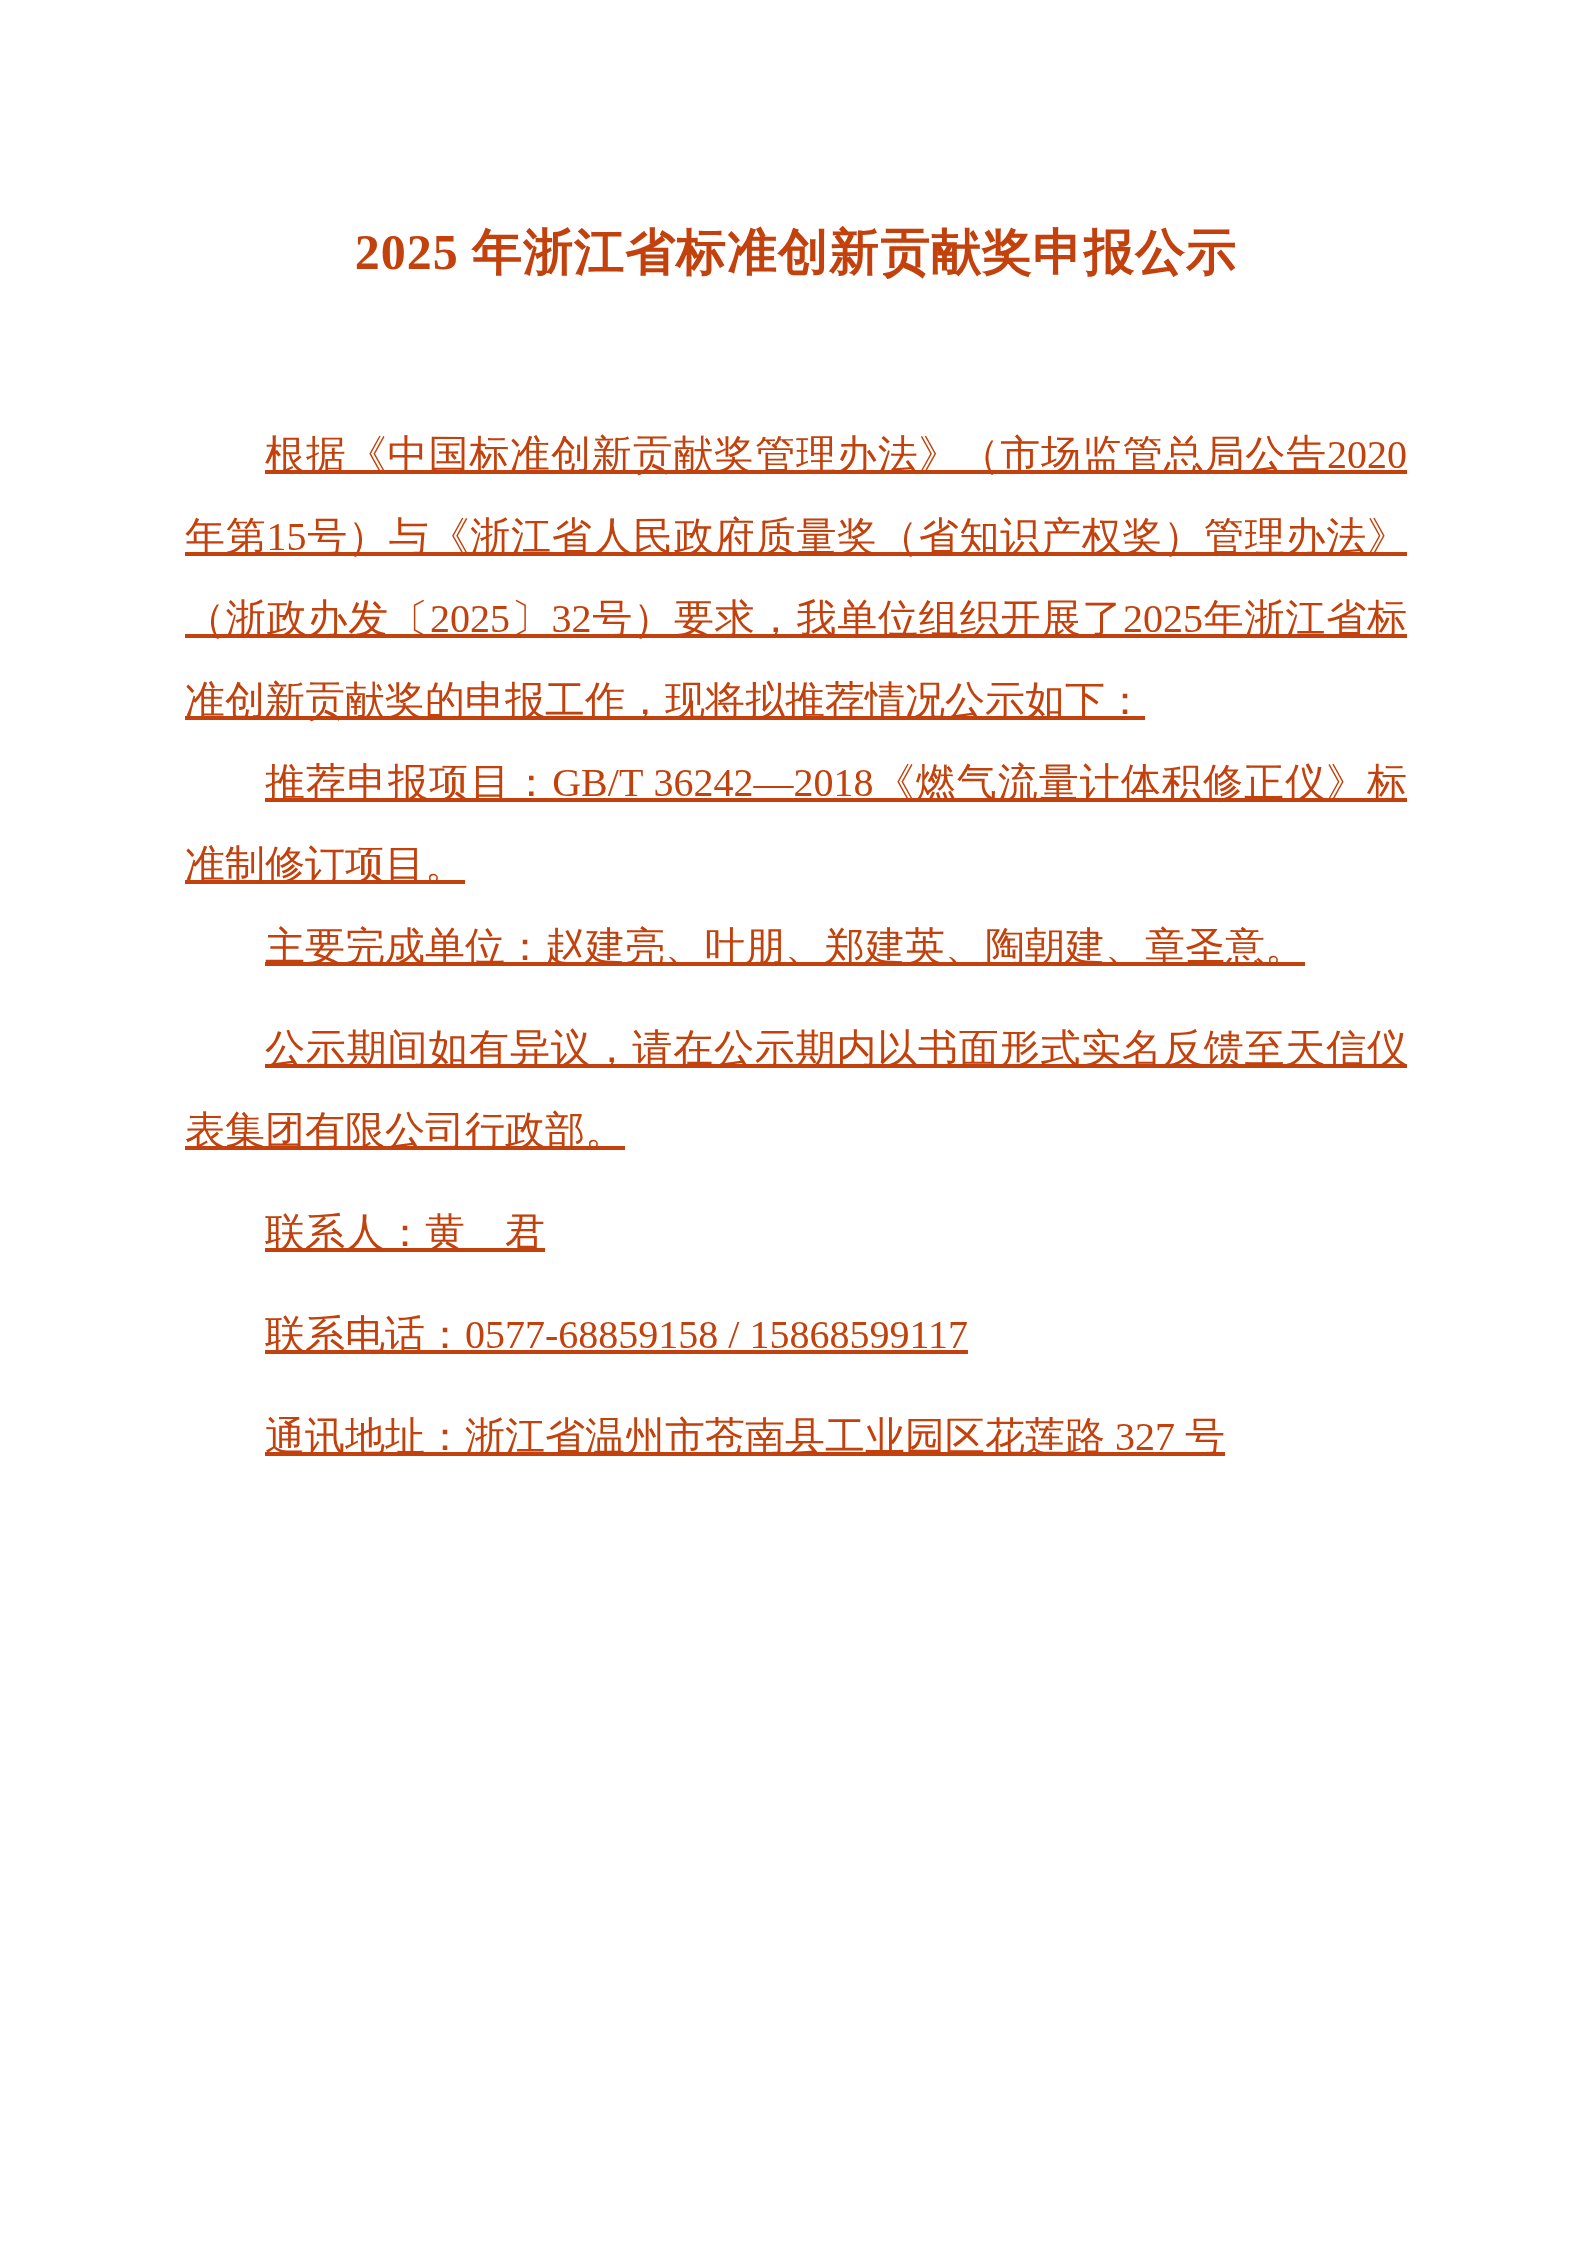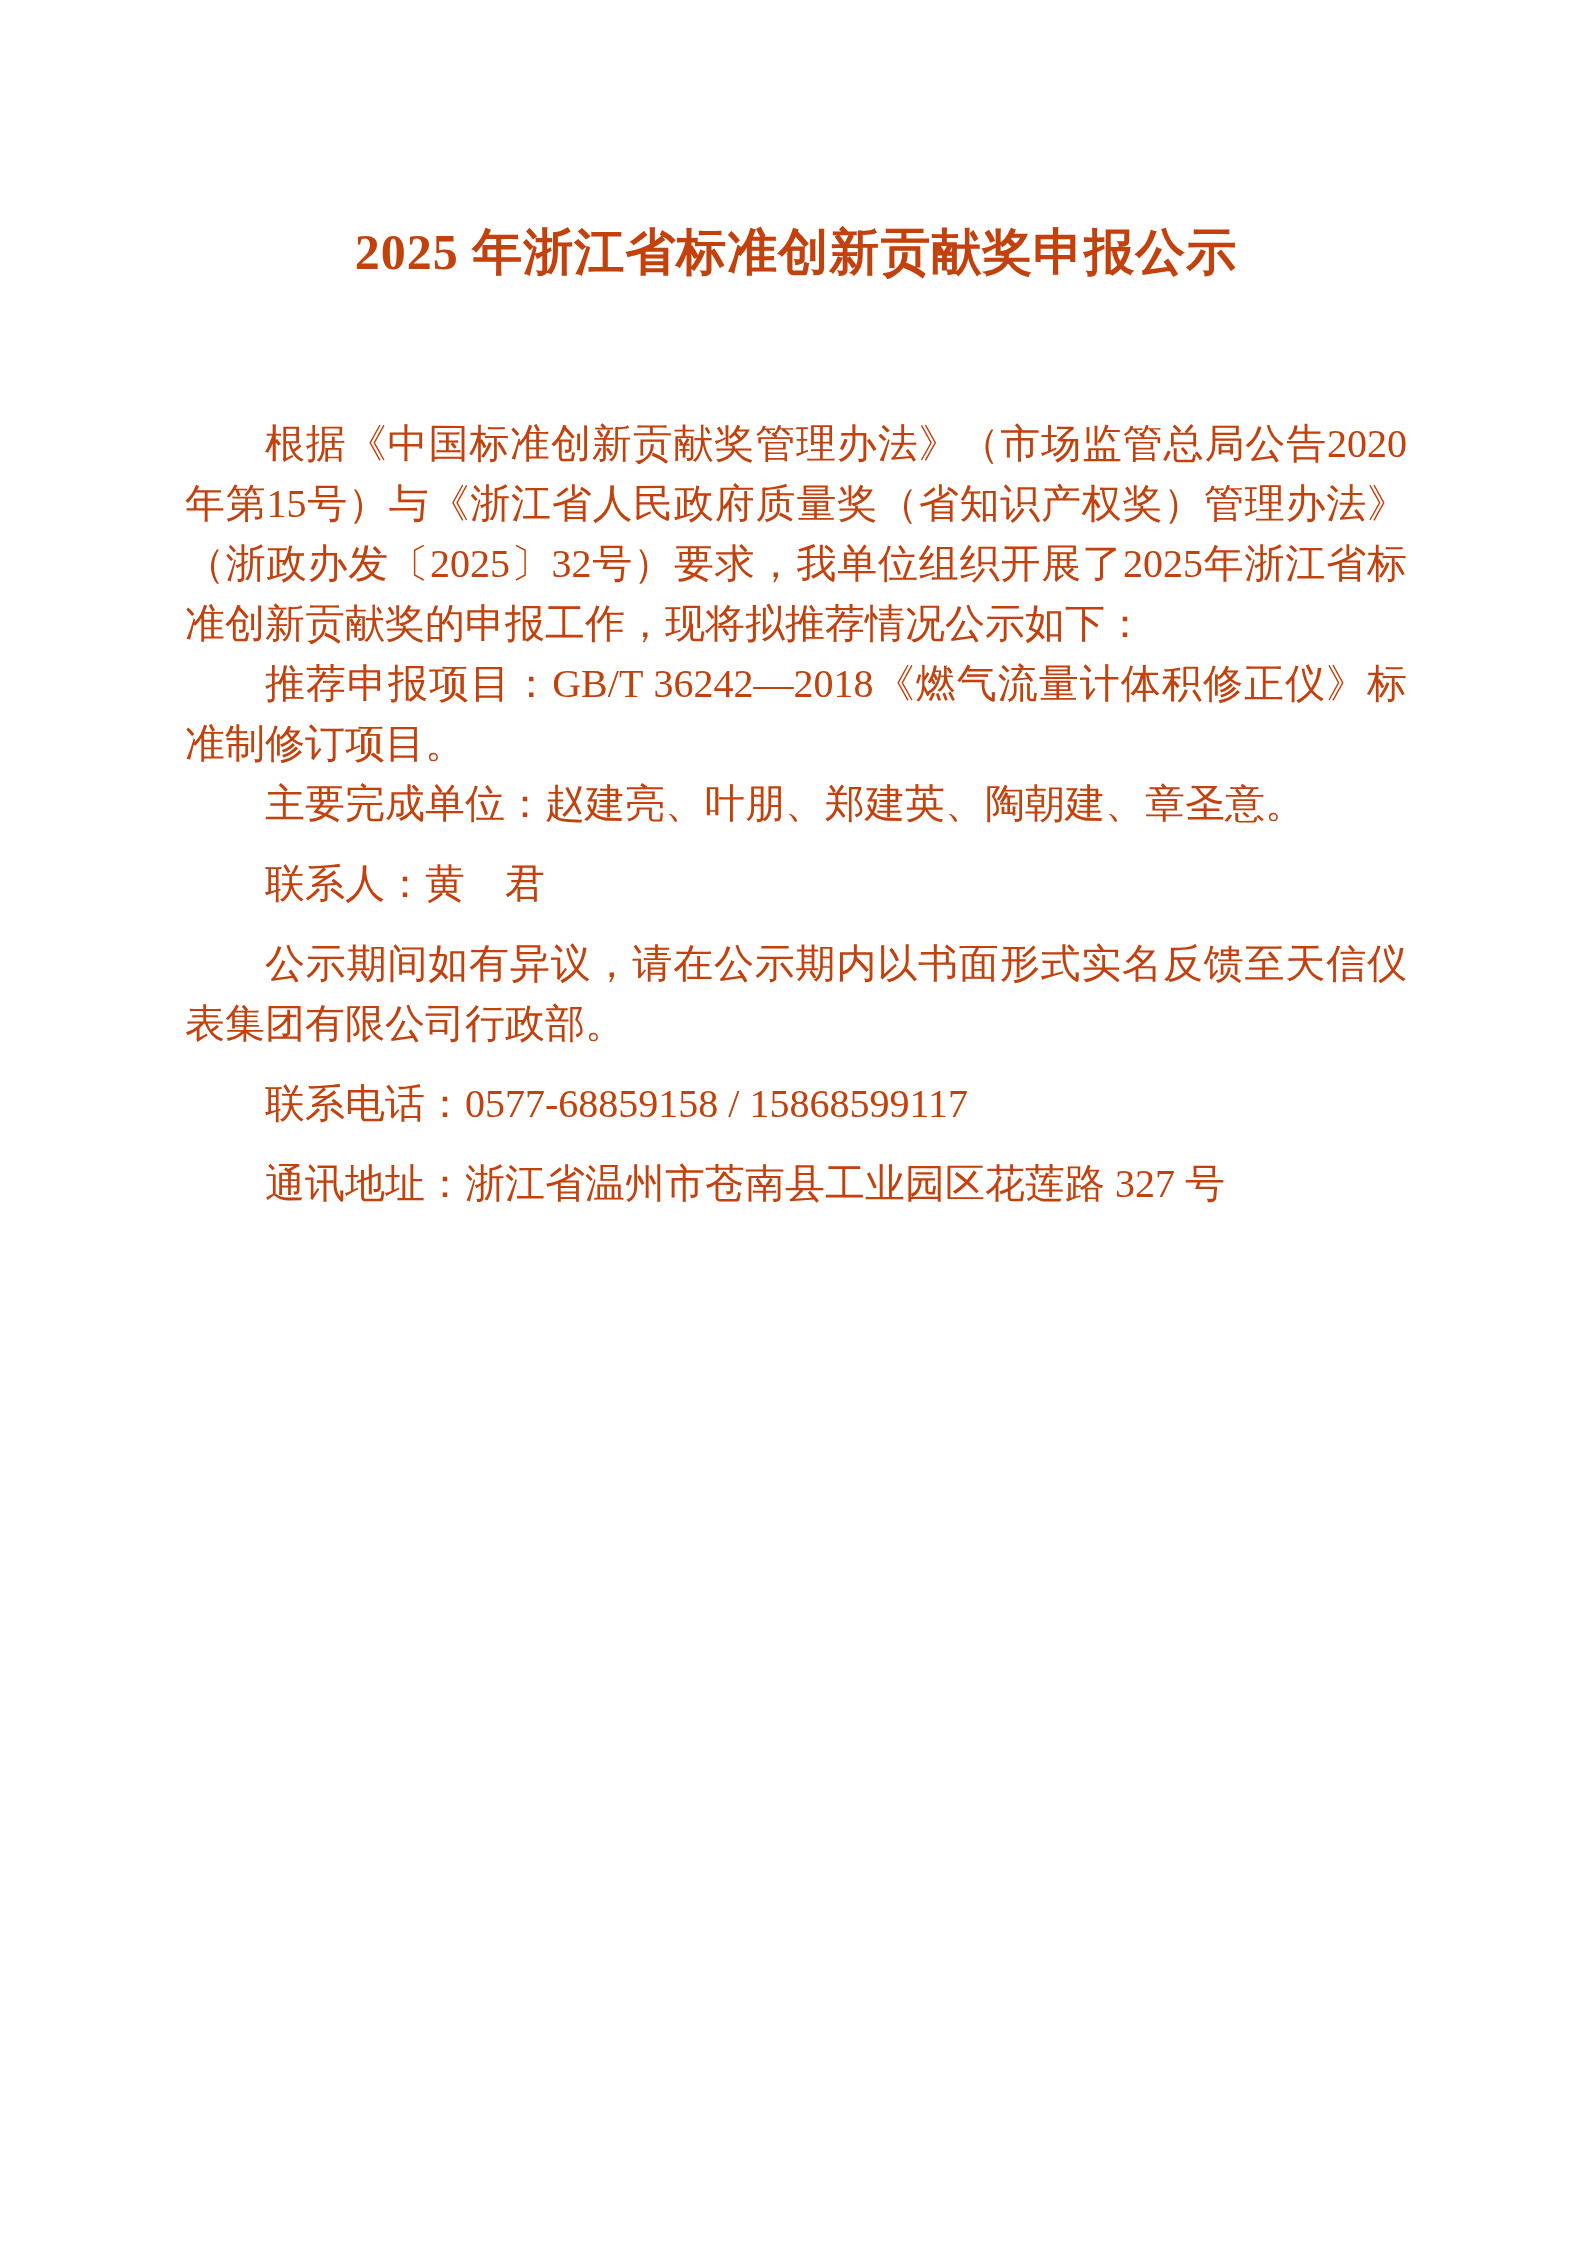--- a/index.html
+++ b/index.html
@@ -23,47 +23,48 @@
     font-size: 50px;
     font-weight: bold;
     text-align: center;
     margin: 0 0 132px 0;
     line-height: 1.2;
     letter-spacing: 1px;
     white-space: pre-wrap;
   }
   .para {
     font-size: 40px;
-    line-height: 60px;
+    line-height: 82px;
     text-align: justify;
     text-indent: 2em;
     margin: 0;
     white-space: pre-wrap;
     word-break: break-all;
+    text-decoration: underline;
   }
   .gap-before {
     margin-top: 20px;
   }
 </style>
 </head>
 <body>
 
 <div class="page">
 
   <h1 class="doc-title">2025 年浙江省标准创新贡献奖申报公示</h1>
 
   <p class="para">根据《中国标准创新贡献奖管理办法》（市场监管总局公告2020年第15号）与《浙江省人民政府质量奖（省知识产权奖）管理办法》（浙政办发〔2025〕32号）要求，我单位组织开展了2025年浙江省标准创新贡献奖的申报工作，现将拟推荐情况公示如下：</p>
 
   <p class="para">推荐申报项目：GB/T 36242—2018《燃气流量计体积修正仪》标准制修订项目。</p>
 
 
   <p class="para">主要完成单位：赵建亮、叶朋、郑建英、陶朝建、章圣意。</p>
 
 
+  <p class="para gap-before">公示期间如有异议，请在公示期内以书面形式实名反馈至天信仪表集团有限公司行政部。</p>
+
   <p class="para gap-before">联系人：黄　君</p>
-
-  <p class="para gap-before">公示期间如有异议，请在公示期内以书面形式实名反馈至天信仪表集团有限公司行政部。</p>
 
   <p class="para gap-before">联系电话：0577-68859158 / 15868599117</p>
 
   <p class="para gap-before">通讯地址：浙江省温州市苍南县工业园区花莲路 327 号</p>
 
 </div>
 
 </body></html>

